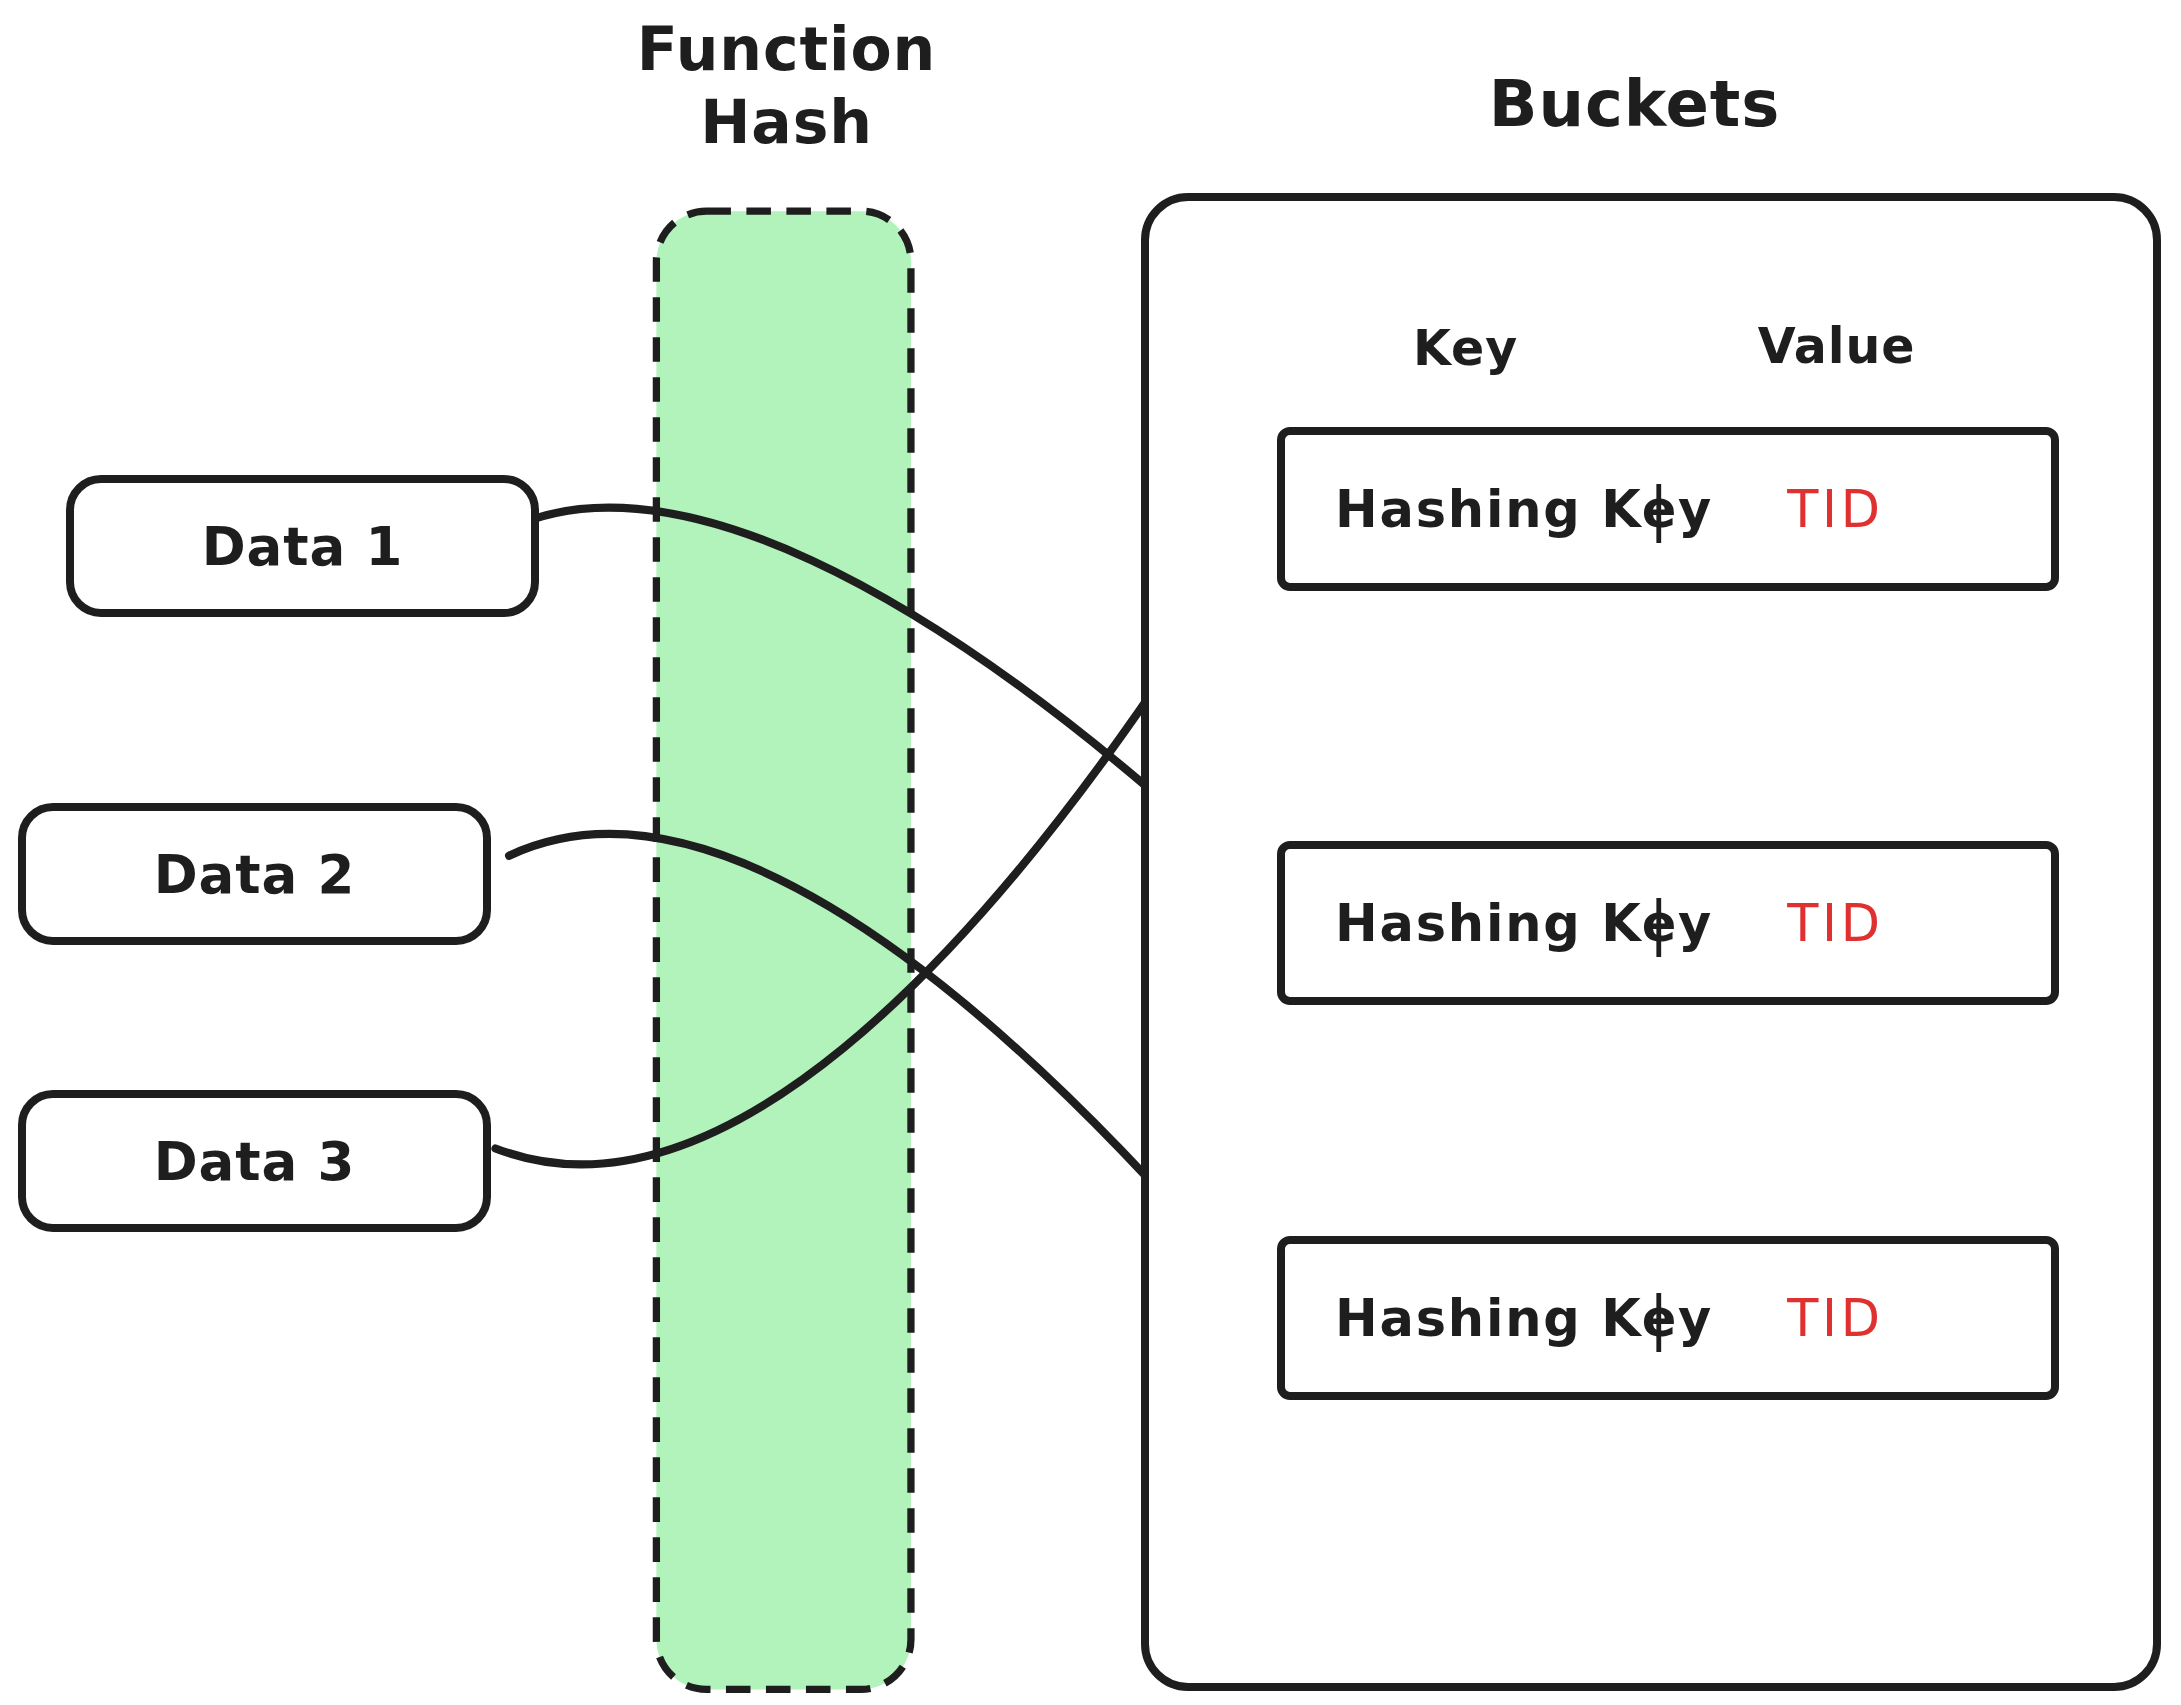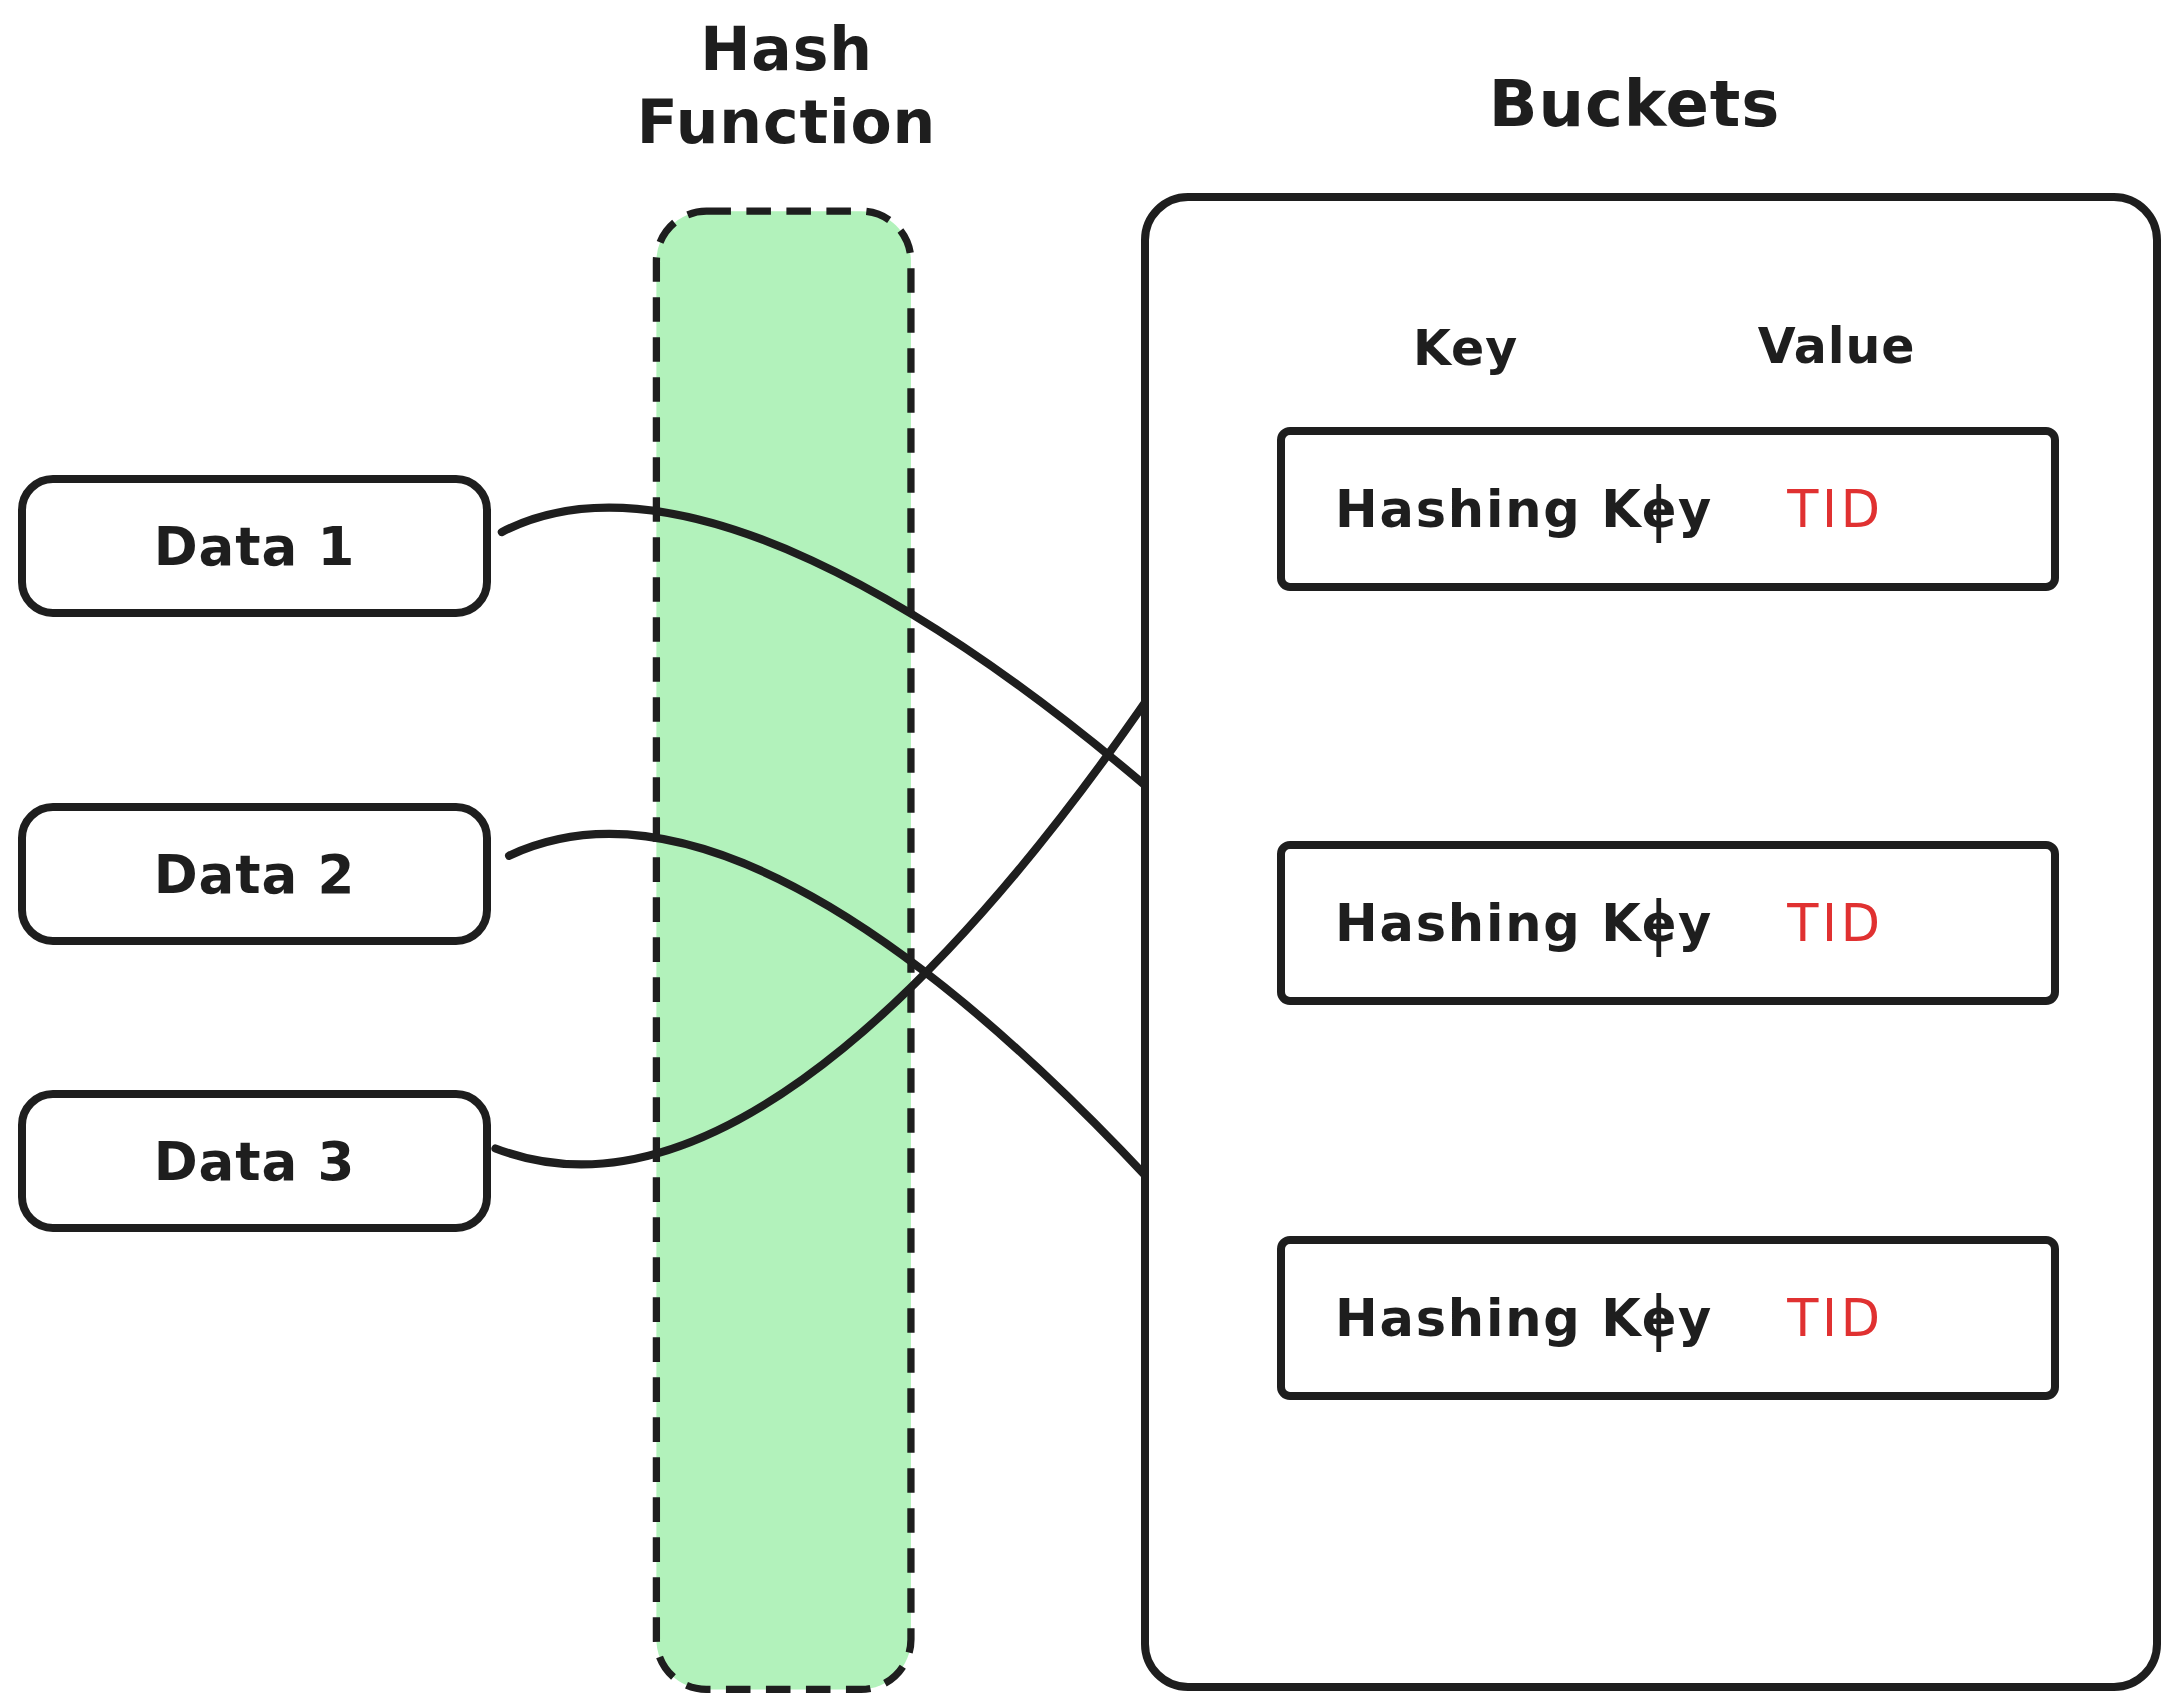--- a/index.html
+++ b/index.html
@@ -32,21 +32,21 @@
   }
 
   
   .data-box{
     position:absolute;left:18px;width:473px;height:142px;
     border:8.2px solid var(--stroke);border-radius:35px;
     background:var(--background);
     display:flex;align-items:center;justify-content:center;
     font-size:53px;font-weight:600;letter-spacing:0.9px;
   }
-  .data-box.n1{top:475px;}
+  .data-box.n1{top:475px;margin-left:48px;}
   .data-box.n2{top:780px;margin-top:23px;}
   .data-box.n3{top:1090px;}
 
   
   .bucket-container{
     position:absolute;left:1141px;top:193px;width:1020px;height:1498px;
     border:8.2px solid var(--stroke);border-radius:47px;
     background:var(--background);
   }
   .col-header{
@@ -83,22 +83,22 @@
   .band{fill:var(--hash-band-fill);stroke:var(--stroke);}
   .wire{fill:none;stroke:var(--stroke);stroke-width:9;stroke-linecap:round;stroke-linejoin:round;}
   .dots{fill:none;stroke:var(--stroke);stroke-width:10;stroke-linecap:round;}
 </style>
 </head>
 <body>
 
 <div class="canvas">
 
   <div class="hash-title">
+    <div>Function</div>
     <div>Hash</div>
-    <div>Function</div>
   </div>
   <div class="buckets-title">Buckets</div>
 
   <svg class="overlay" viewBox="0 0 2399 1876">
     <rect class="band" x="722" y="232" width="280" height="1626" rx="55" stroke-width="8" stroke-dasharray="27 17"></rect>
 
     <line class="dots" x1="1830" y1="703" x2="1830" y2="884" stroke-dasharray="1 25"></line>
     <line class="dots" x1="1830" y1="1150" x2="1830" y2="1326" stroke-dasharray="1 25"></line>
 
     <g>

